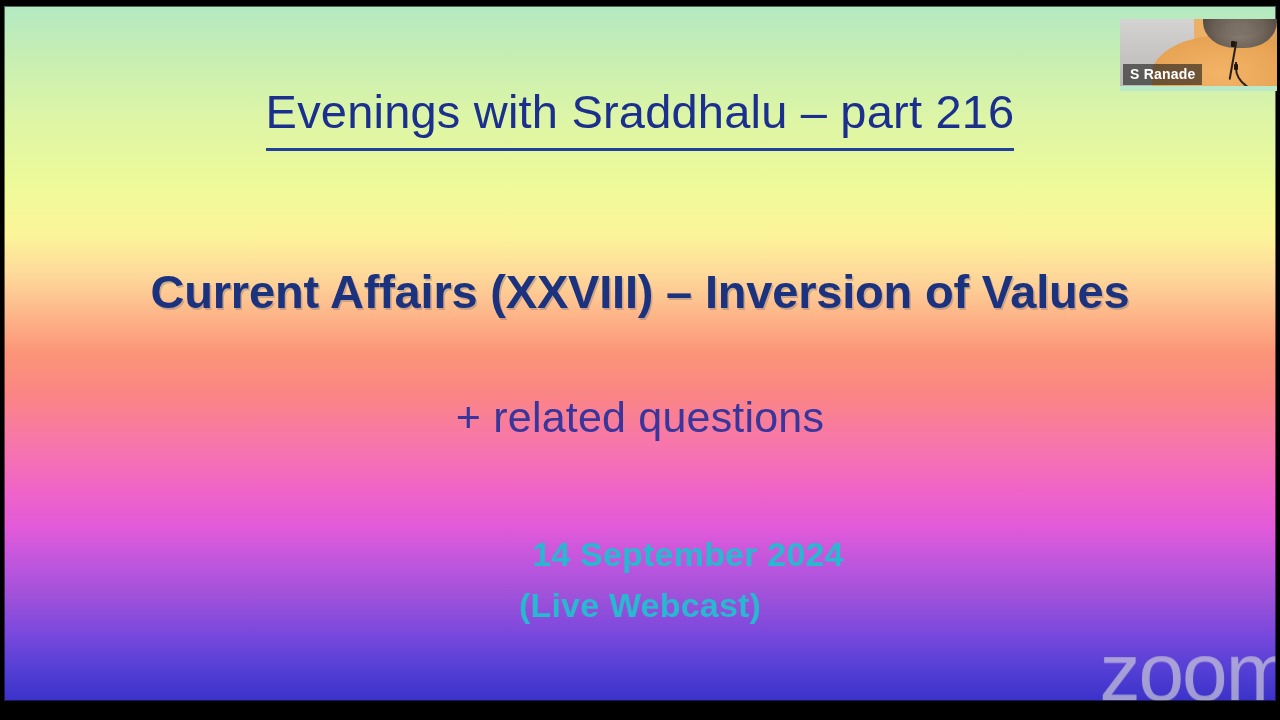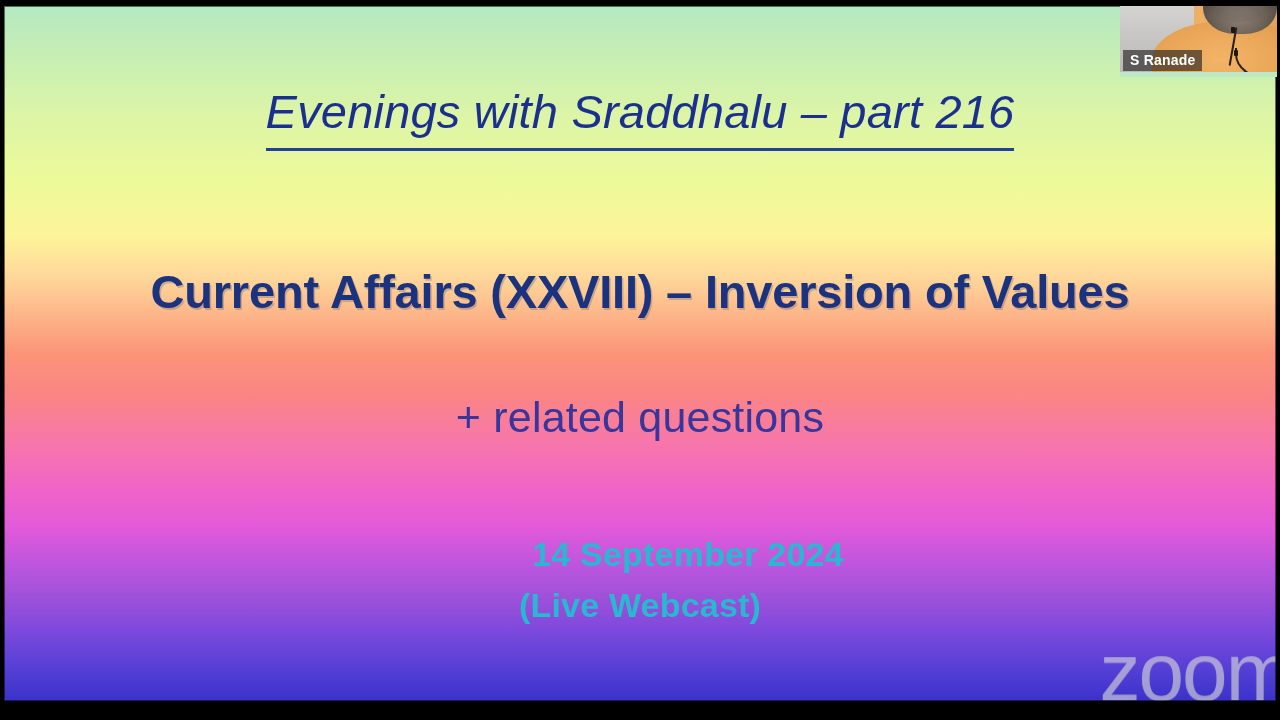--- a/index.html
+++ b/index.html
@@ -71,21 +71,20 @@
   #slide-title {
     top: 78px;
     font-size: 47px;
     font-weight: 400;
     color: #1b2f8e;
     letter-spacing: 0.2px;
   }
   #slide-title .u {
     border-bottom: 3px solid #23409c;
     padding-bottom: 10px;
-    font-style: italic;
   }
 
   #slide-heading {
     top: 258px;
     font-size: 47px;
     font-weight: bold;
     color: #1b327f;
     letter-spacing: -0.2px;
     text-shadow: 1.5px 1.5px 0 rgba(90,90,120,0.30);
   }
@@ -143,21 +142,21 @@
     bottom: 12px;
     width: 1280px;
     height: 4px;
     background: #3c3c3c;
   }
 
   
   #participant-tile {
     position: absolute;
     left: 1120px;
-    top: 5px;
+    top: 19px;
     width: 160px;
     height: 72px;
     overflow: hidden;
     background: #1d4ed8;
   }
   #video-bg {
     position: absolute;
     inset: 0;
     background:
       linear-gradient(to right,

